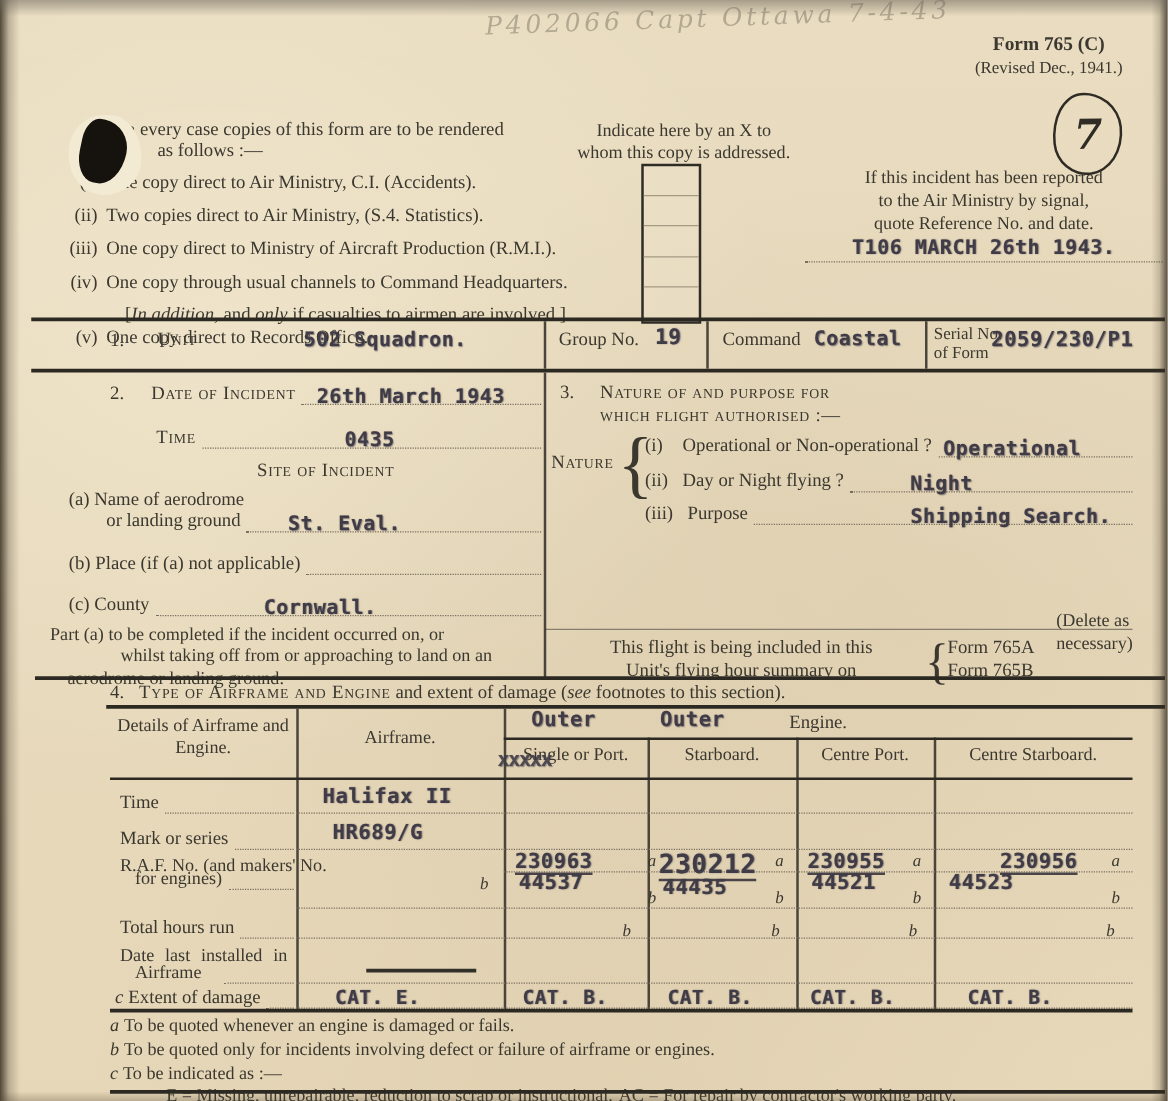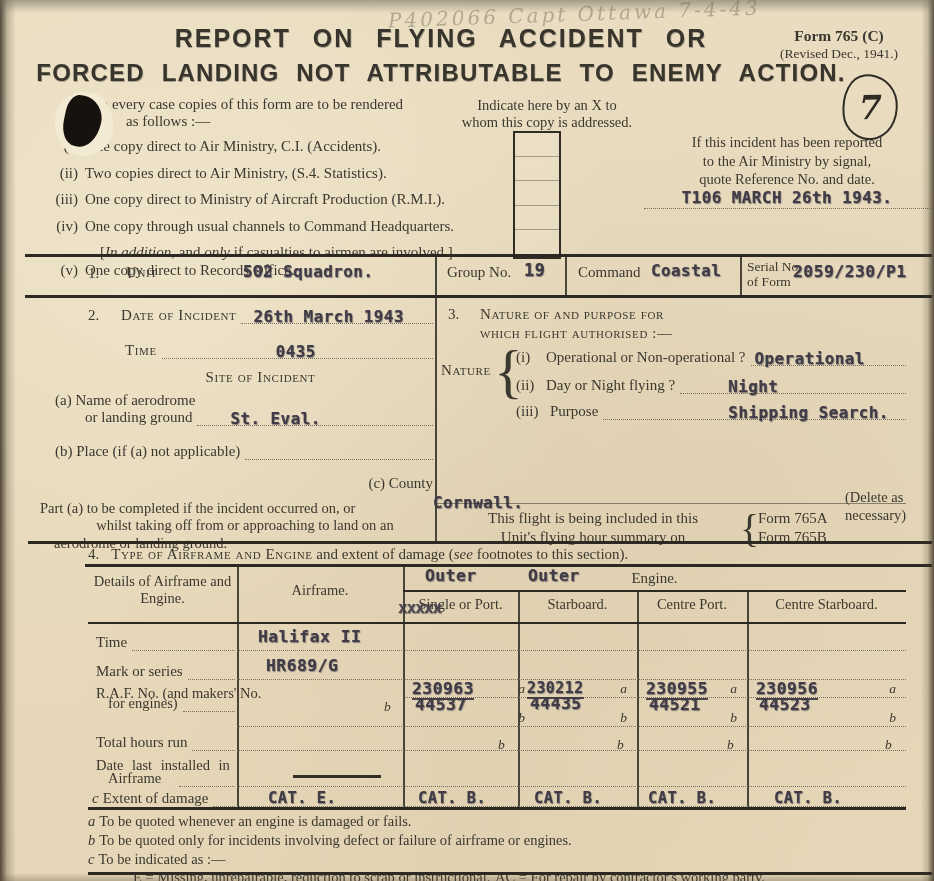--- a/index.html
+++ b/index.html
@@ -79,24 +79,20 @@
   .cat { font-size:15.5px; }
   .brace { font-family:"Liberation Serif", serif; font-weight:400; color:#3b382f; }
 </style>
 </head>
 <body>
 
 <div class="page">
 
   <div class="abs pencil" style="left:388px; top:2px;">P402066 Capt Ottawa 7-4-43</div>
 
-  <div class="abs title">
-    <div class="l1">REPORT ON FLYING ACCIDENT OR</div>
-    <div class="l2">FORCED LANDING NOT ATTRIBUTABLE TO ENEMY ACTION.</div>
-  </div>
 
   <div class="abs formref">
     <div class="l1">Form 765 (C)</div>
     <div class="l2">(Revised Dec., 1941.)</div>
   </div>
 
   <div class="abs circle">
     <span>7</span>
   </div>
 
@@ -187,21 +183,21 @@
   <div class="frow" style="left:85px; top:408px; width:348px;">
     <span>or landing ground</span>
     <span class="leader">
         <span class="typed" style="left:14%;">St. Eval.</span>
       </span>
   </div>
   <div class="frow" style="left:55px; top:442px; width:378px;">
     <span>(b) Place (if (a) not applicable)</span>
     <span class="leader"></span>
   </div>
-  <div class="frow" style="left:55px; top:475px; width:378px;flex-direction:column;">
+  <div class="frow" style="left:55px; top:475px; width:378px;">
     <span>(c) County</span>
     <span class="leader">
         <span class="typed" style="left:28%;">Cornwall.</span>
       </span>
   </div>
   <div class="abs" style="left:40px; top:500px; width:396px; font-size:14.5px; line-height:17.3px;">
     <div>Part (a) to be completed if the incident occurred on, or</div>
     <div style="padding-left:14px;text-align:center;">whilst taking off from or approaching to land on an</div>
     <div style="padding-left:14px;">aerodrome or landing ground.</div>
   </div>
@@ -324,33 +320,33 @@
     <div class="abs" style="left:205px; top:208px; width:88px; height:2.5px; background:#33302a;"></div>
     <span class="abs typed cat" style="left:180px; top:222px;">CAT. E.</span>
 
     <div class="eng" style="left:315px; width:132px;">
       <div class="eline"><span class="typed strike" style="font-size:16.5px;">230963</span></div>
       <div class="eline2"><span class="typed" style="font-size:16.5px;">44537</span></div>
       <span class="marker ma">a</span>
       <span class="marker mb">b</span>
     </div>
     <div class="eng" style="left:430px; width:119px;">
-      <div class="eline"><span class="typed strike" style="font-size:15px;text-align:center;">230212</span></div>
+      <div class="eline"><span class="typed strike" style="font-size:21px;text-align:center;">230212</span></div>
       <div class="eline2"><span class="typed" style="font-size:16.5px;">44435</span></div>
       <span class="marker ma">a</span>
       <span class="marker mb">b</span>
     </div>
     <div class="eng" style="left:549px; width:110px;">
       <div class="eline"><span class="typed strike" style="font-size:16.5px;">230955</span></div>
       <div class="eline2"><span class="typed" style="font-size:16.5px;">44521</span></div>
       <span class="marker ma">a</span>
       <span class="marker mb">b</span>
     </div>
     <div class="eng" style="left:659px; width:159px;">
-      <div class="eline"><span class="typed strike" style="font-size:16.5px;">230956</span></div>
+      <div class="eline"><span class="typed strike" style="font-size:16.5px;margin-left:44px;">230956</span></div>
       <div class="eline2"><span class="typed" style="font-size:16.5px;">44523</span></div>
       <span class="marker ma">a</span>
       <span class="marker mb">b</span>
     </div>
 
     <span class="abs marker" style="left:410px; top:170px;">b</span>
     <span class="abs marker" style="left:529px; top:170px;">b</span>
     <span class="abs marker" style="left:639px; top:170px;">b</span>
     <span class="abs marker" style="left:797px; top:170px;">b</span>
 

